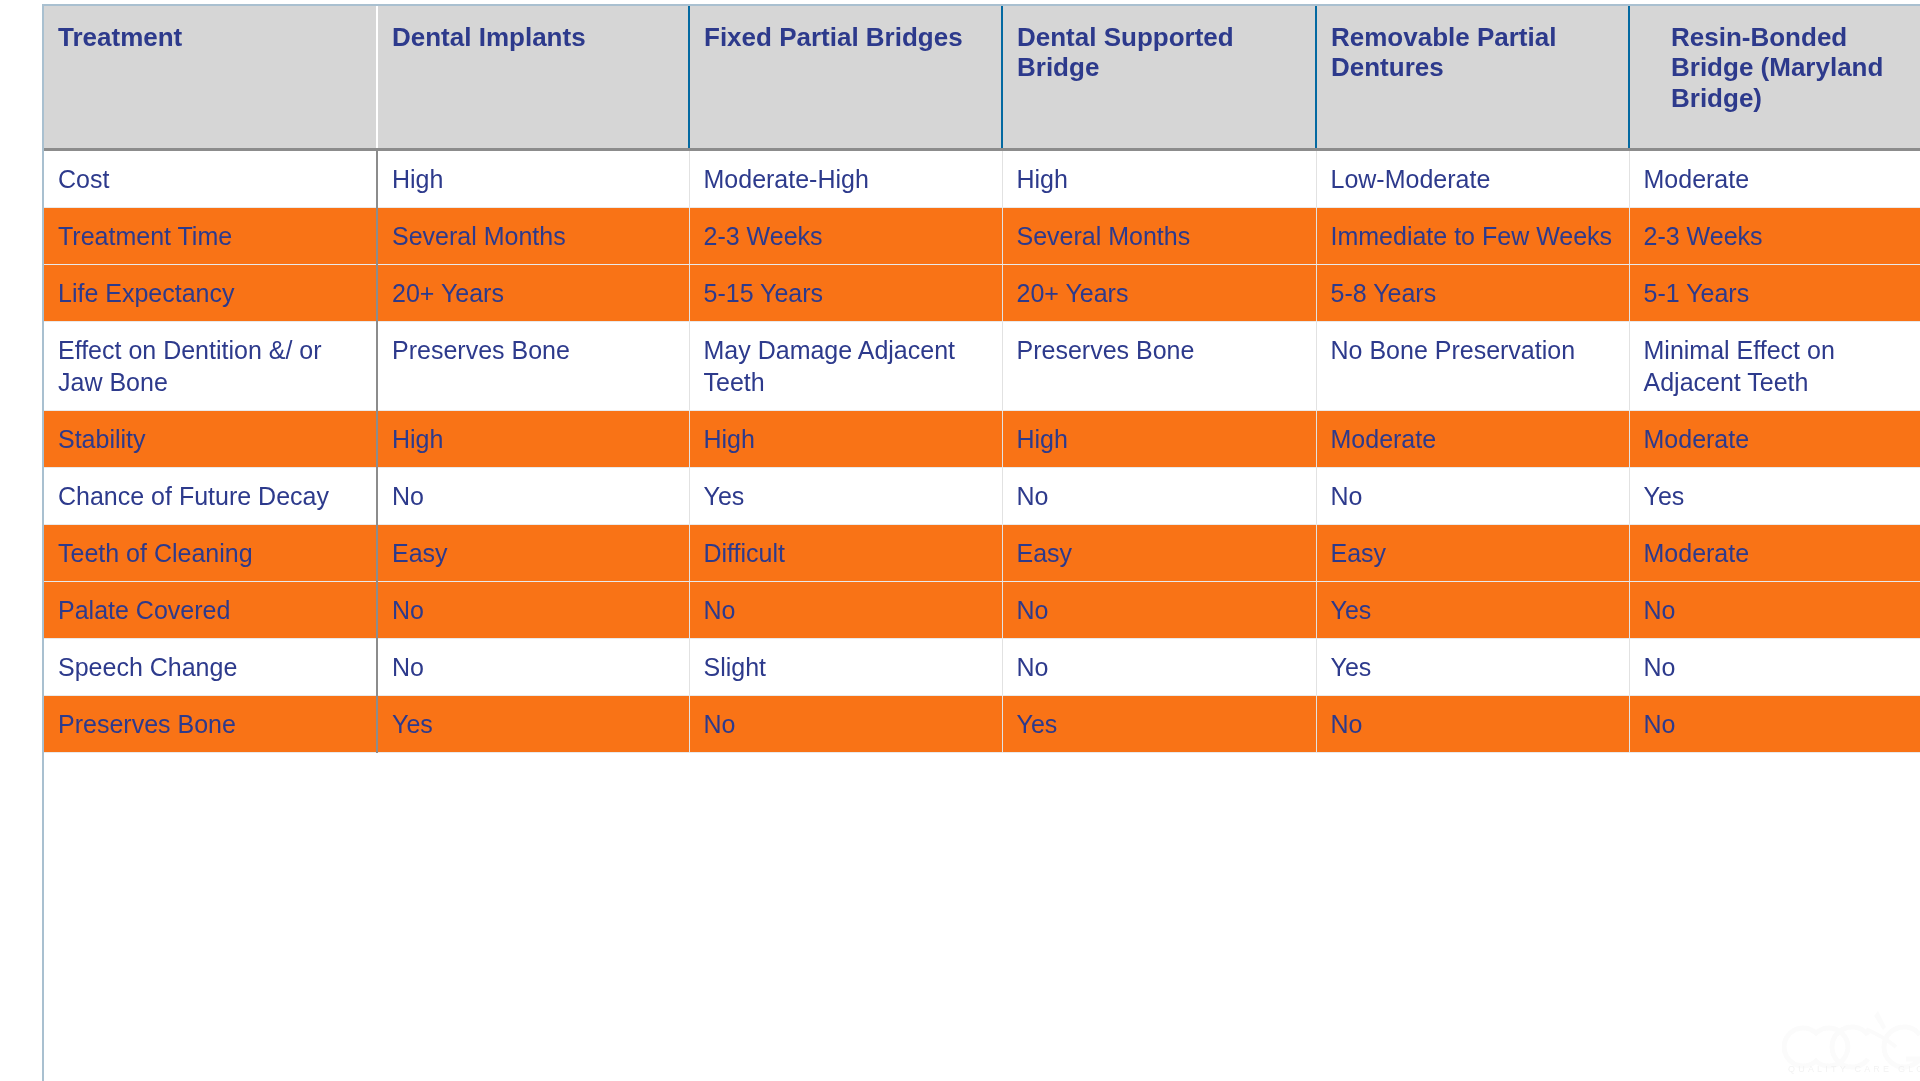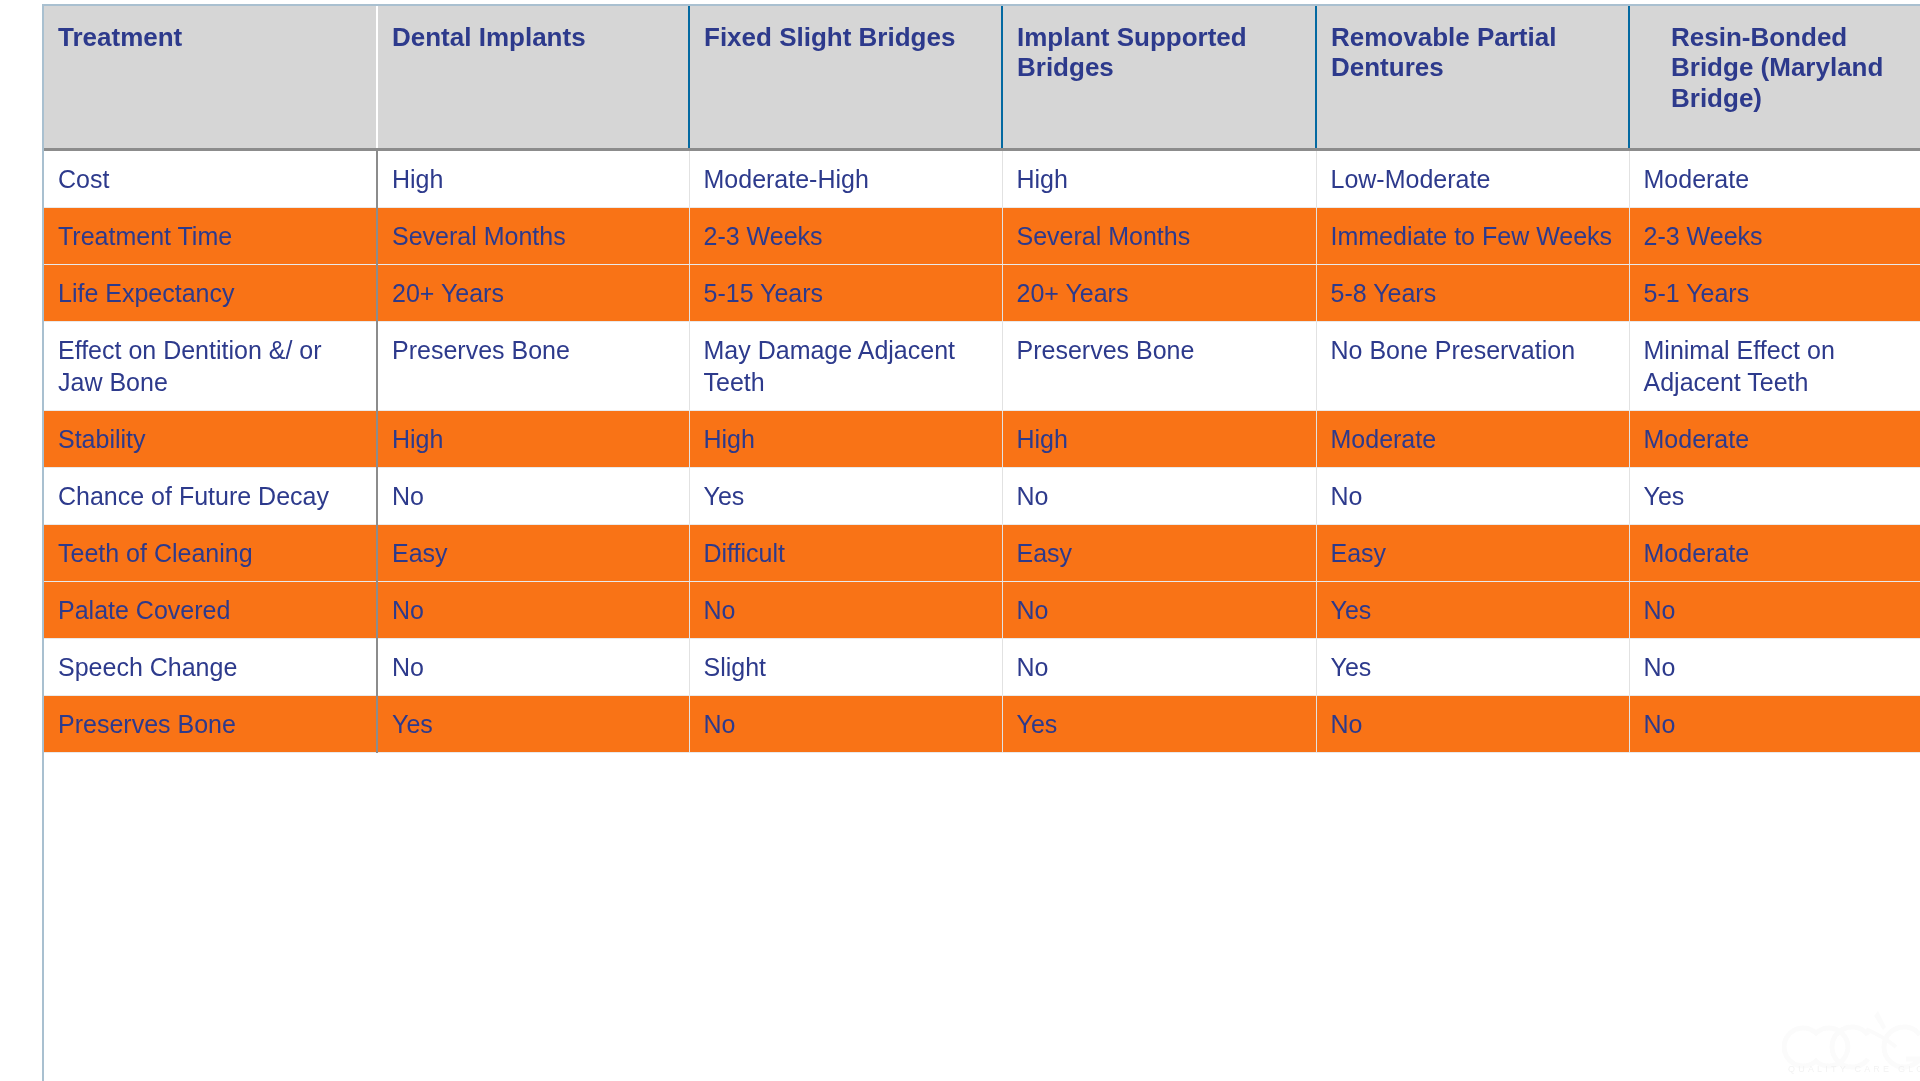--- a/index.html
+++ b/index.html
@@ -129,22 +129,22 @@
           <col class="c1">
           <col class="c2">
           <col class="c3">
           <col class="c4">
           <col class="c5">
       </colgroup>
       <thead>
         <tr class="header-row">
           <th class="col-treatment">Treatment</th>
           <th>Dental Implants</th>
-          <th>Fixed Slight Bridges</th>
-          <th>Implant Supported Bridges</th>
+          <th>Fixed Partial Bridges</th>
+          <th>Dental Supported Bridge</th>
           <th>Removable Partial Dentures</th>
           <th>Resin-Bonded Bridge (Maryland Bridge)</th>
         </tr>
       </thead>
       <tbody>
 
         <tr class="odd">
           <td class="rowlabel">Cost</td>
           <td>High</td>
           <td>Moderate-High</td>

